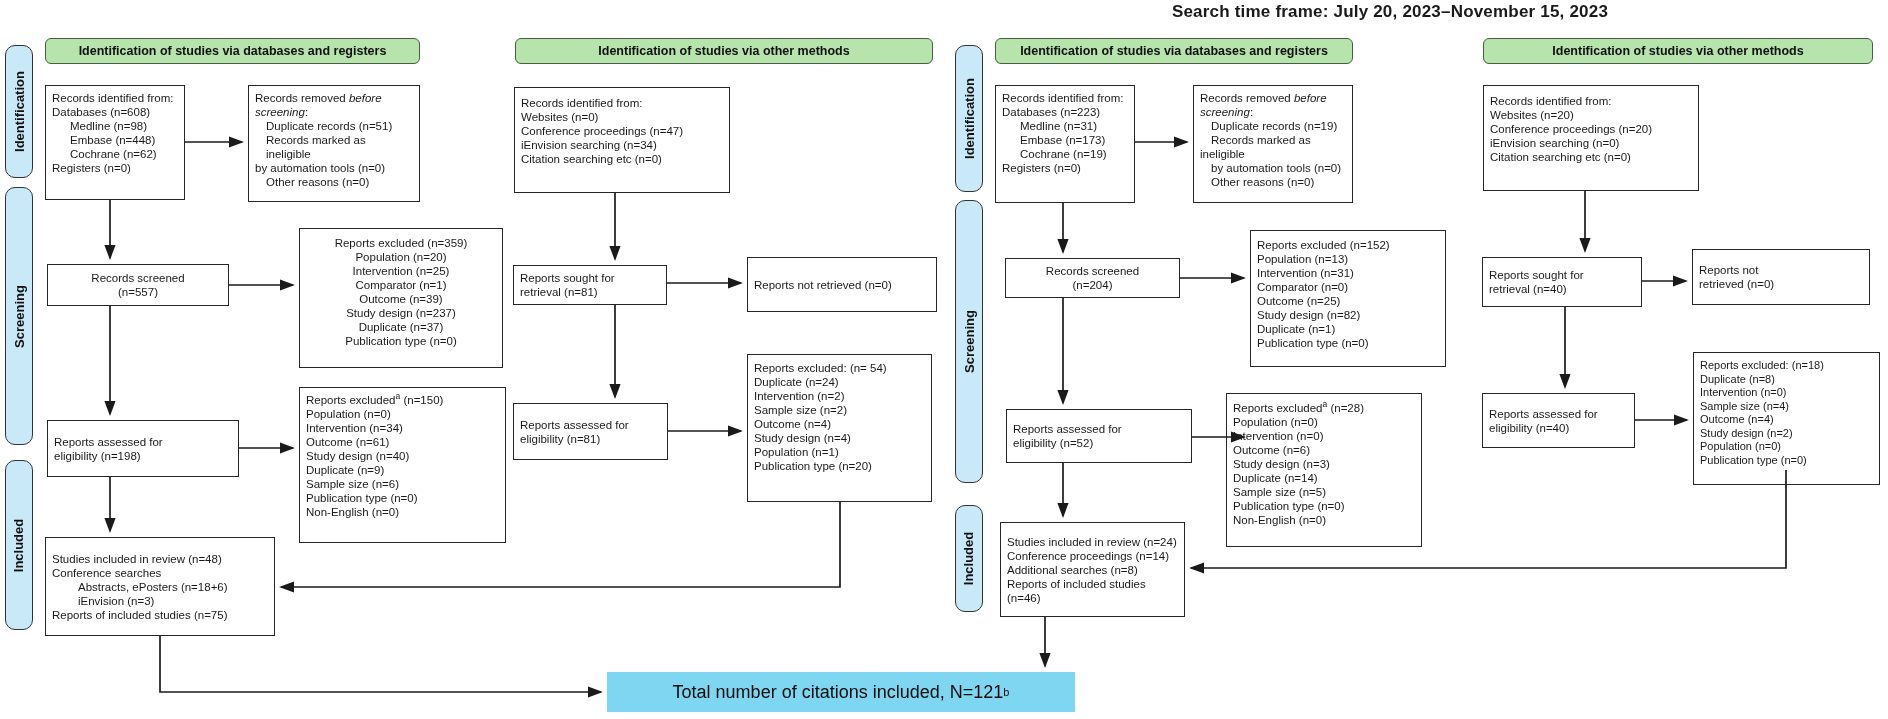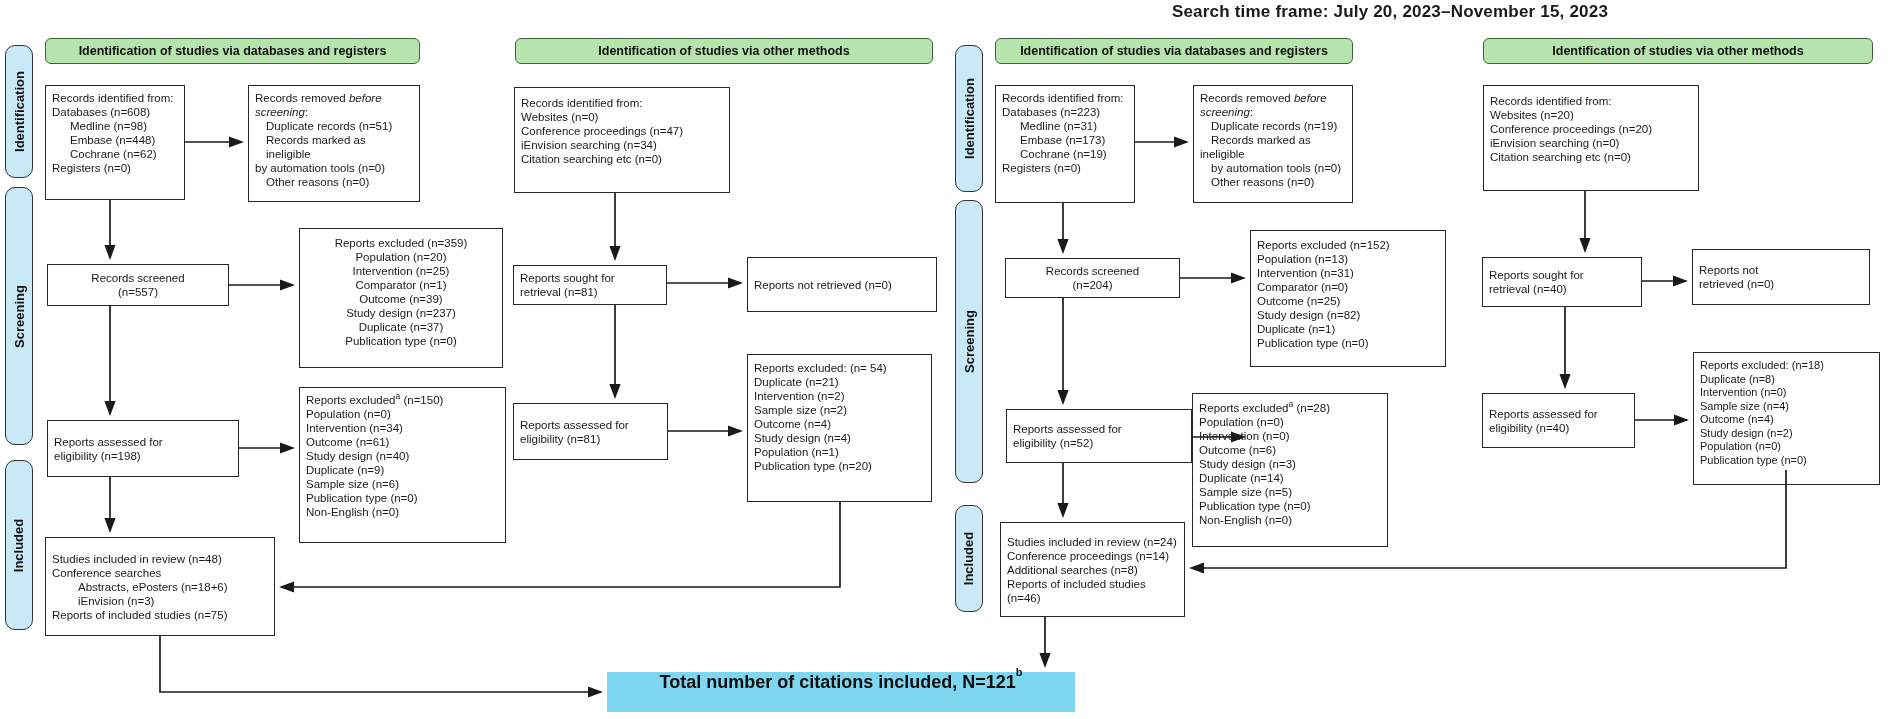--- a/index.html
+++ b/index.html
@@ -14,22 +14,22 @@
          display:flex; align-items:center; justify-content:center;}
   .side span {transform:rotate(-90deg); white-space:nowrap; font-weight:bold; font-size:13px; color:#111;}
   .box {background:#fff; border:1.6px solid #262626; font-size:11.5px; line-height:14px;
         padding:5px 6px; color:#1a1a1a;}
   .box.center {display:flex; flex-direction:column; justify-content:center; text-align:center;}
   .box.vcenter {display:flex; flex-direction:column; justify-content:center;}
   .in1 {padding-left:18px;}
   .in2 {padding-left:26px;}
   .in-s {padding-left:11px;}
   .it {font-style:italic;}
-  .total {background:var(--tblue,#7ed6f0); display:flex; justify-content:center;
-          font-weight:bold; font-size:18px; color:#0d0d0d;}
+  .total {background:var(--tblue,#7ed6f0); display:flex; align-items:center; justify-content:center;
+          font-weight:normal; font-size:18px; color:#0d0d0d;}
   sup {font-size:8.5px; line-height:0;}
   svg.overlay {position:absolute; left:0; top:0; pointer-events:none;}
 </style>
 </head>
 <body>
 
 <div class="canvas">
 
 
   <div class="abs side" style="left:5px; top:45px; width:28px; height:133px;">
@@ -121,21 +121,21 @@
     <div>Reports not retrieved (n=0)</div>
   </div>
 
   <div class="abs box vcenter" style="left:513px; top:403px; width:155px; height:57px;">
     <div>Reports assessed for</div>
     <div>eligibility (n=81)</div>
   </div>
 
   <div class="abs box" style="left:747px; top:354px; width:185px; height:148px; padding-top:6px;">
     <div>Reports excluded: (n= 54)</div>
-    <div>Duplicate (n=21)</div>
+    <div>Duplicate (n=24)</div>
     <div>Intervention (n=2)</div>
     <div>Sample size (n=2)</div>
     <div>Outcome (n=4)</div>
     <div>Study design (n=4)</div>
     <div>Population (n=1)</div>
     <div>Publication type (n=20)</div>
   </div>
 
   <div class="abs title" style="left:1080px; top:2px; width:620px;">Search time frame: July 20, 2023–November 15, 2023</div>
 
@@ -185,21 +185,21 @@
     <div>Study design (n=82)</div>
     <div>Duplicate (n=1)</div>
     <div>Publication type (n=0)</div>
   </div>
 
   <div class="abs box vcenter" style="left:1006px; top:409px; width:186px; height:54px;">
     <div>Reports assessed for</div>
     <div>eligibility (n=52)</div>
   </div>
 
-  <div class="abs box" style="left:1192px; top:393px; width:196px; height:154px; padding-top:7px;">
+  <div class="abs box" style="left:1226px; top:393px; width:196px; height:154px; padding-top:7px;">
     <div><span>Reports excluded</span><sup>a</sup><span> (n=28)</span></div>
     <div>Population (n=0)</div>
     <div>Intervention (n=0)</div>
     <div>Outcome (n=6)</div>
     <div>Study design (n=3)</div>
     <div>Duplicate (n=14)</div>
     <div>Sample size (n=5)</div>
     <div>Publication type (n=0)</div>
     <div>Non-English (n=0)</div>
   </div>

